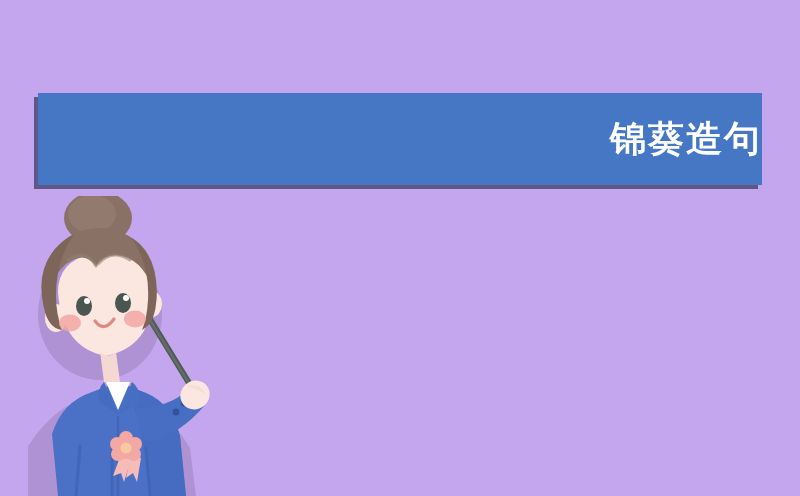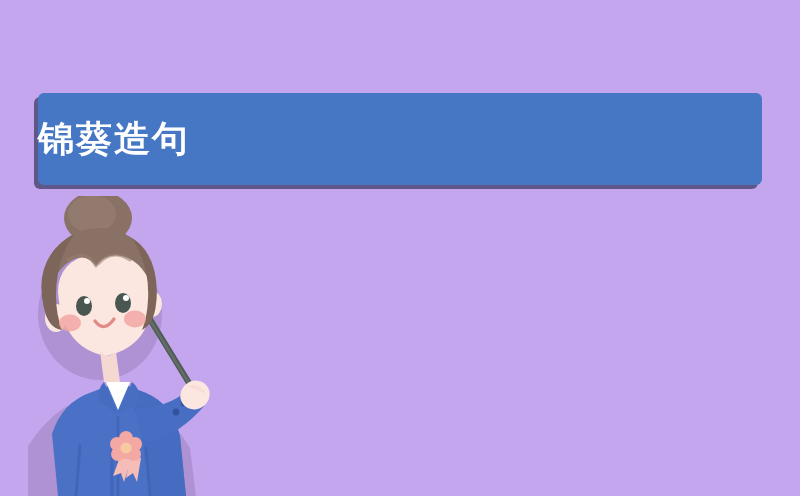--- a/index.html
+++ b/index.html
@@ -25,23 +25,22 @@
   #title-banner {
     position: absolute;
     left: 38px;
     top: 93px;
     width: 724px;
     height: 92px;
     background: #4577c4;
     box-shadow: -4px 4px 0 0 rgba(40, 45, 80, 0.65);
     display: flex;
     align-items: center;
-    justify-content: flex-start;
+    justify-content: flex-end;
     box-sizing: border-box;
-    border-radius: 6px;
   }
   #title-text {
     color: #ffffff;
     font-size: 36px;
     font-weight: bold;
     letter-spacing: 2px;
     line-height: 1;
     white-space: nowrap;
     font-family: "DejaVu Sans", "Liberation Sans", sans-serif;
   }

